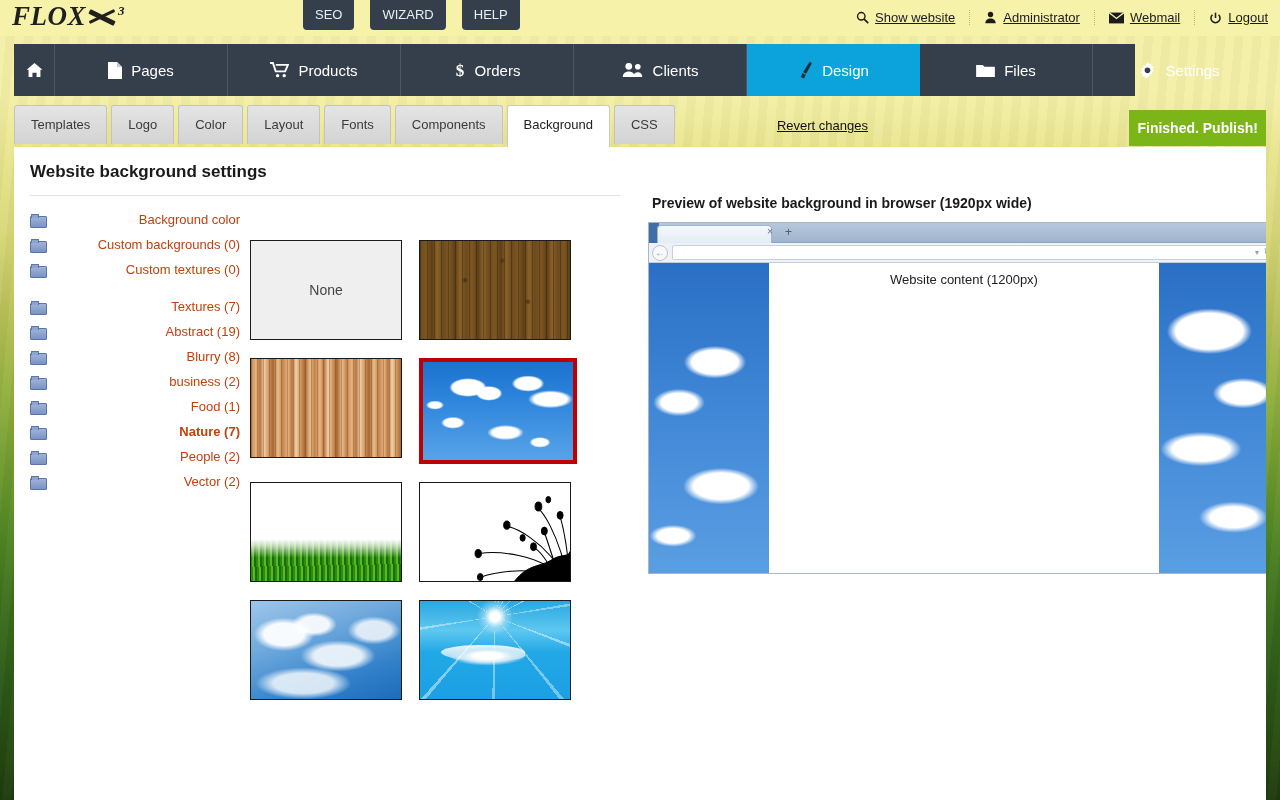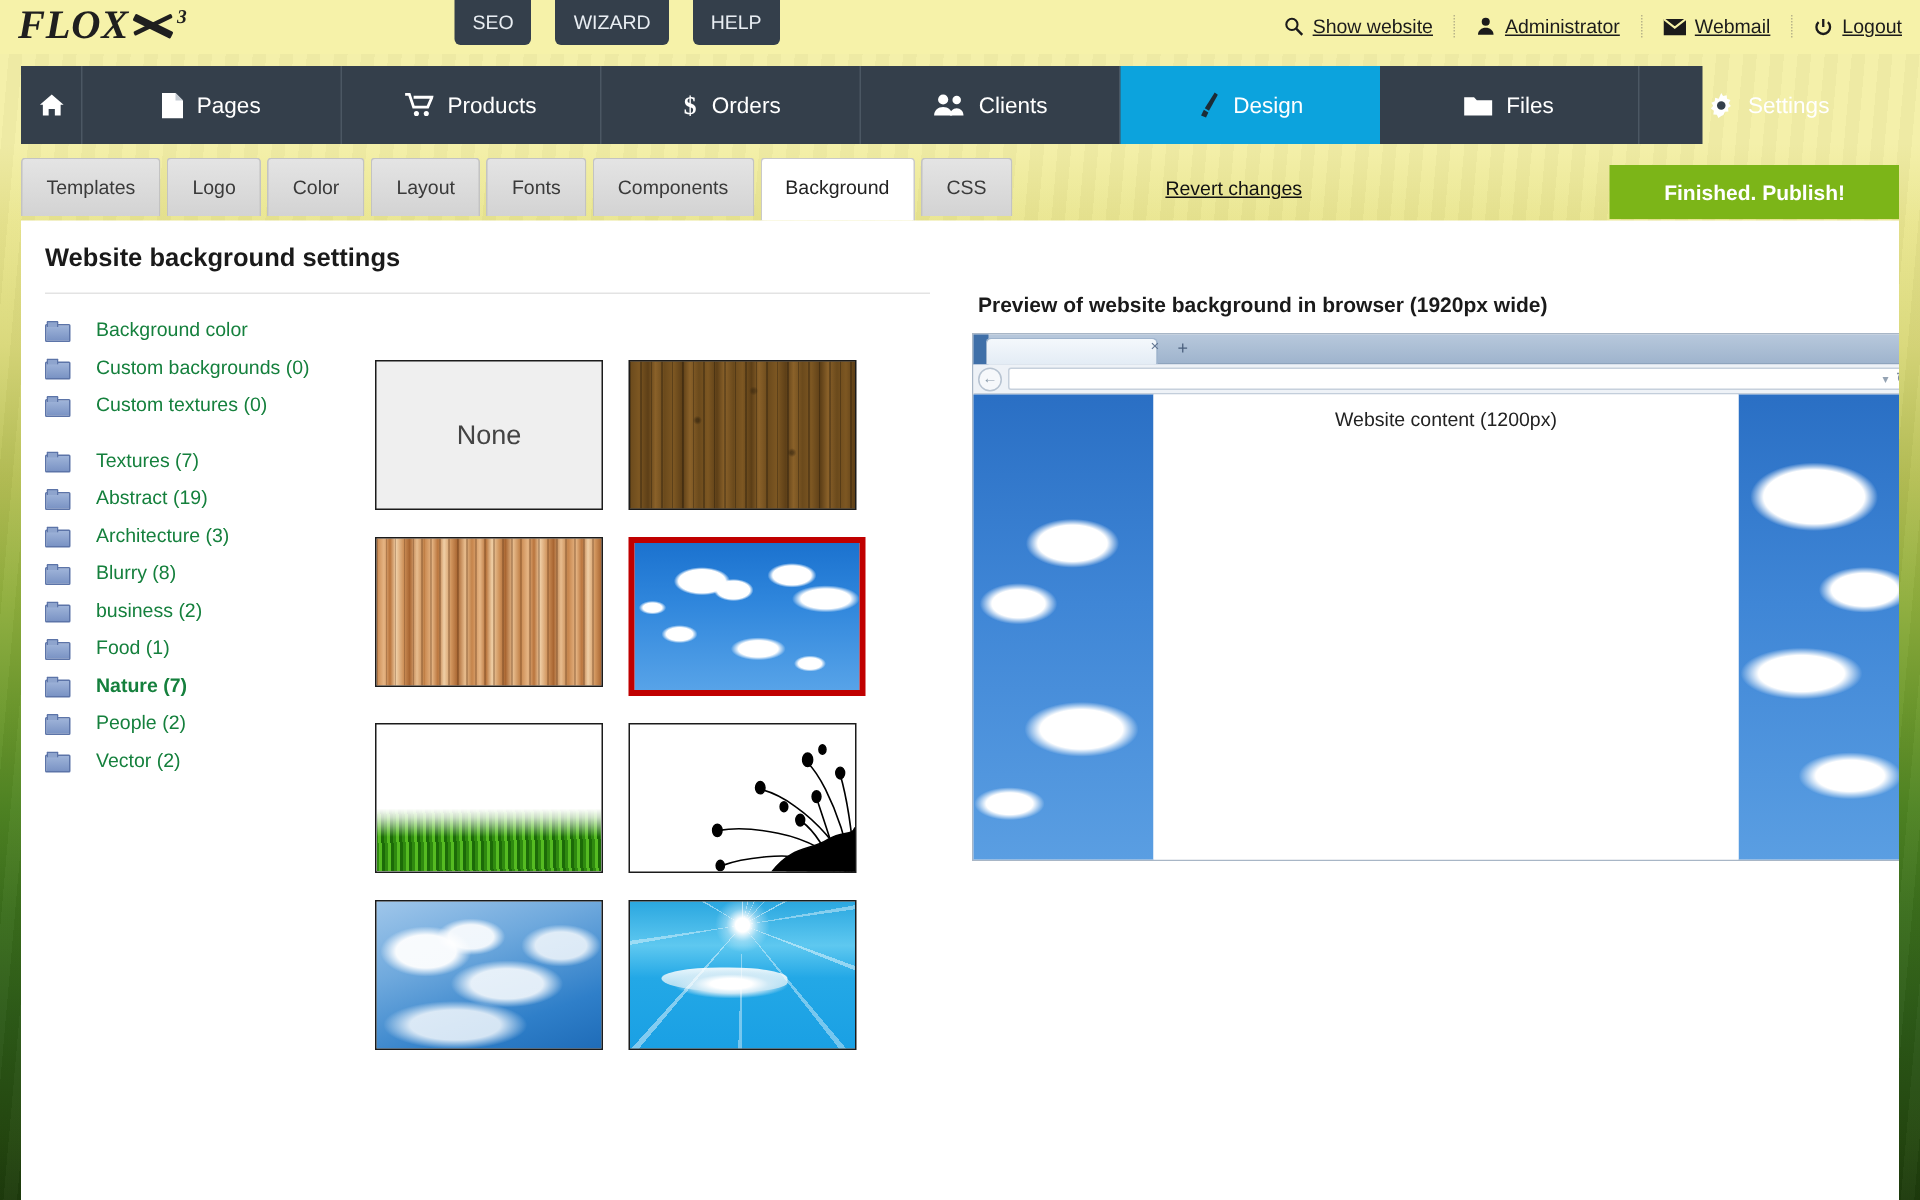--- a/index.html
+++ b/index.html
@@ -123,21 +123,21 @@
     background:#ffffff; background-image:none; color:#222;
     border-color:#c9c9c9; height:42px;
   }
   .revert {
     position:absolute; right:212px; top:13px;
     color:#111; text-decoration:underline; font-size:13px; cursor:pointer;
   }
   .publish {
     position:absolute; right:14px; top:110px;
     background:#7cb518; color:#fff; font-weight:bold; font-size:14px;
-    border:0; padding:10px 36px; cursor:pointer;
+    border:0; padding:10px 8px; cursor:pointer;
     font-family:"Liberation Sans", sans-serif;
     z-index:6;
     margin-left:26px;
   }
 
   
   #panel {
     position:absolute; left:14px; top:147px; width:1252px; height:653px;
     background:#ffffff; z-index:3; overflow:hidden;
   }
@@ -146,22 +146,22 @@
     font-size:17px; font-weight:bold; color:#1a1a1a;
   }
   #title-rule{
     position:absolute; left:16px; top:48px; width:590px; height:1px;
     background:#e3e3e3;
   }
 
   
   #catlist { position:absolute; left:16px; top:60px; width:210px; }
   .cat {
-    display:flex; align-items:center; gap:19px;
-    height:25px; font-size:13px; color:#15803d; cursor:pointer;
+    display:flex; align-items:center; gap:9px;
+    height:25px; font-size:13px; color:#c2410c; cursor:pointer;justify-content:space-between;
   }
   .cat.bold { font-weight:bold; }
   .cat.spacer { height:12px; }
   .folder {
     width:15px; height:12px; flex:0 0 15px; position:relative;
   }
   .folder::before{
     content:""; position:absolute; left:0; top:2px; width:15px; height:10px;
     background:linear-gradient(#9fb4d9,#7a93c4);
     border:1px solid #5c74a8; border-radius:1px;
@@ -177,21 +177,21 @@
     position:absolute; left:236px; top:93px; width:360px;
   }
   .thumb-row { display:flex; gap:17px; margin-bottom:18px; }
   .thumb {
     width:152px; height:100px; border:1px solid #1b1b1b; cursor:pointer;
     position:relative; overflow:hidden; background:#fff;
   }
   .thumb.selected { border:4px solid #c00000; width:158px; height:106px; }
   .thumb.none {
     background:#efefef; display:flex; align-items:center; justify-content:center;
-    font-size:18px; color:#444;
+    font-size:14px; color:#444;
   }
 
   
   .tex-wood-dark{
     background:
       repeating-linear-gradient(90deg,
         #6b4a1c 0px, #7d5722 6px, #5d3f17 12px, #8a6129 17px, #6b4a1c 23px),
       linear-gradient(#6b4a1c,#4b3412);
   }
   .tex-wood-dark::after{
@@ -537,24 +537,20 @@
     <div class="cat">
       <span class="folder"></span>
       <span>Textures (7)</span>
     </div>
     <div class="cat">
       <span class="folder"></span>
       <span>Abstract (19)</span>
     </div>
     <div class="cat">
       <span class="folder"></span>
-      <span>Architecture (3)</span>
-    </div>
-    <div class="cat">
-      <span class="folder"></span>
       <span>Blurry (8)</span>
     </div>
     <div class="cat">
       <span class="folder"></span>
       <span>business (2)</span>
     </div>
     <div class="cat">
       <span class="folder"></span>
       <span>Food (1)</span>
     </div>

